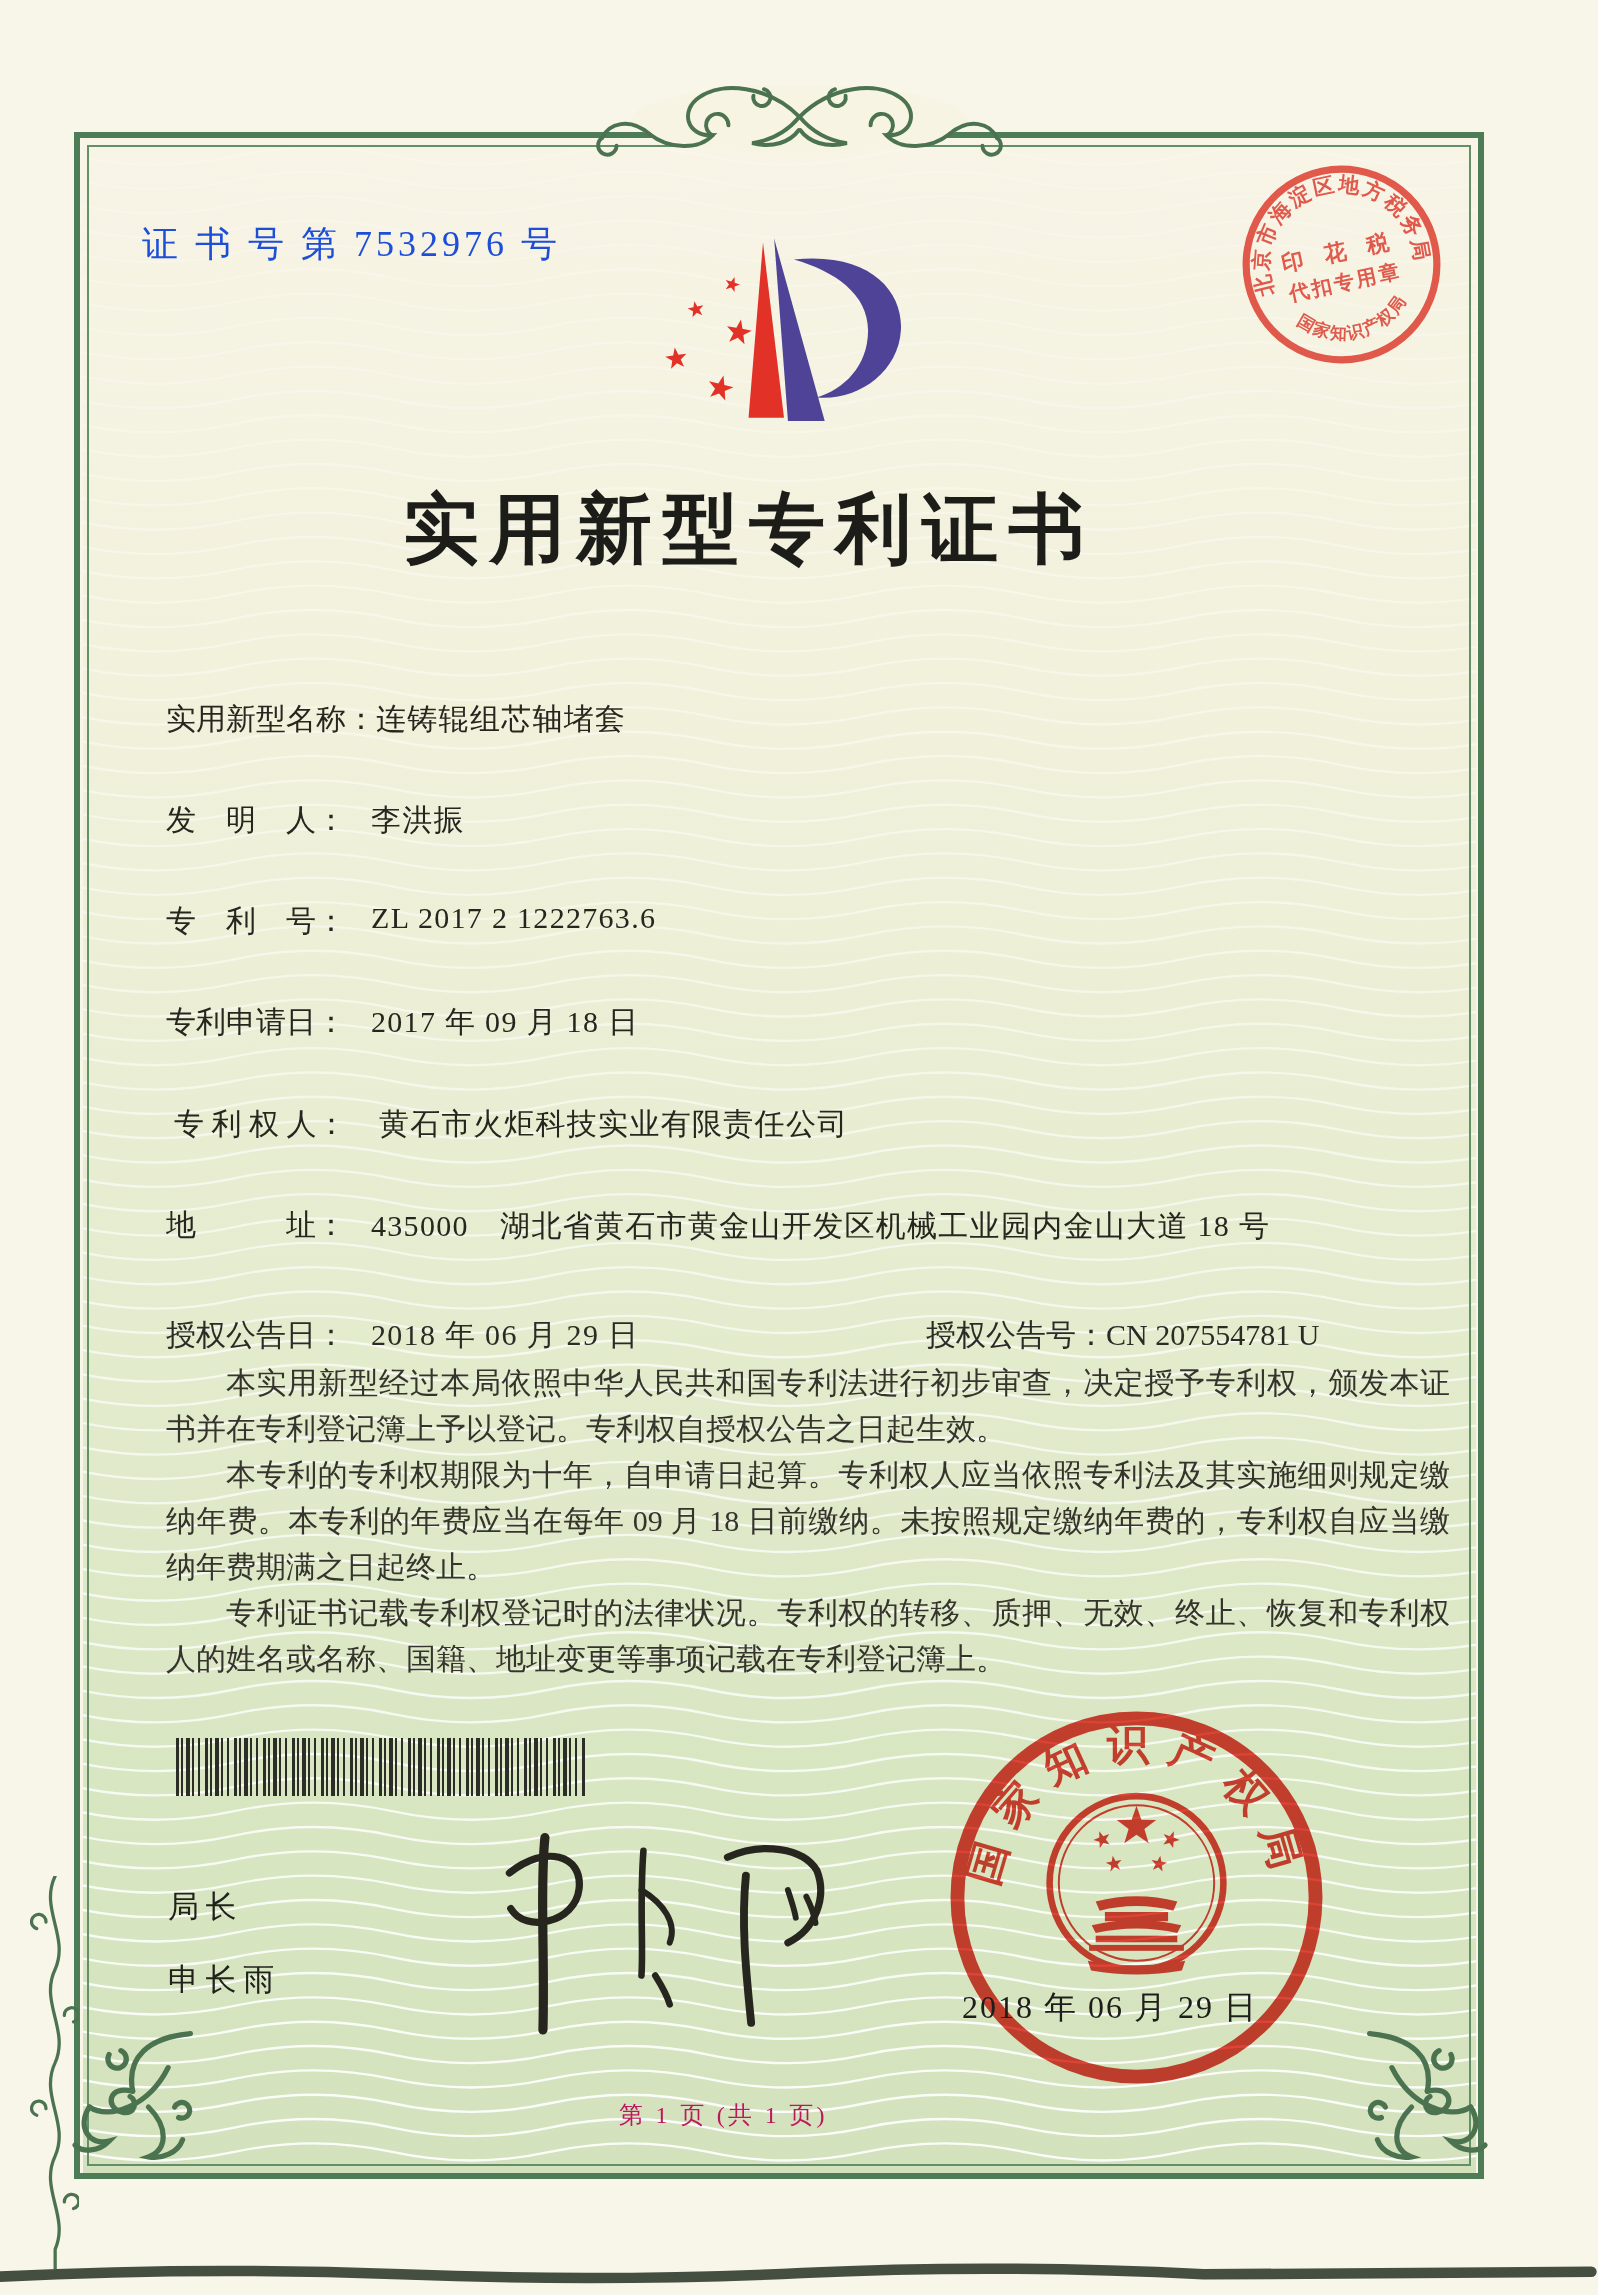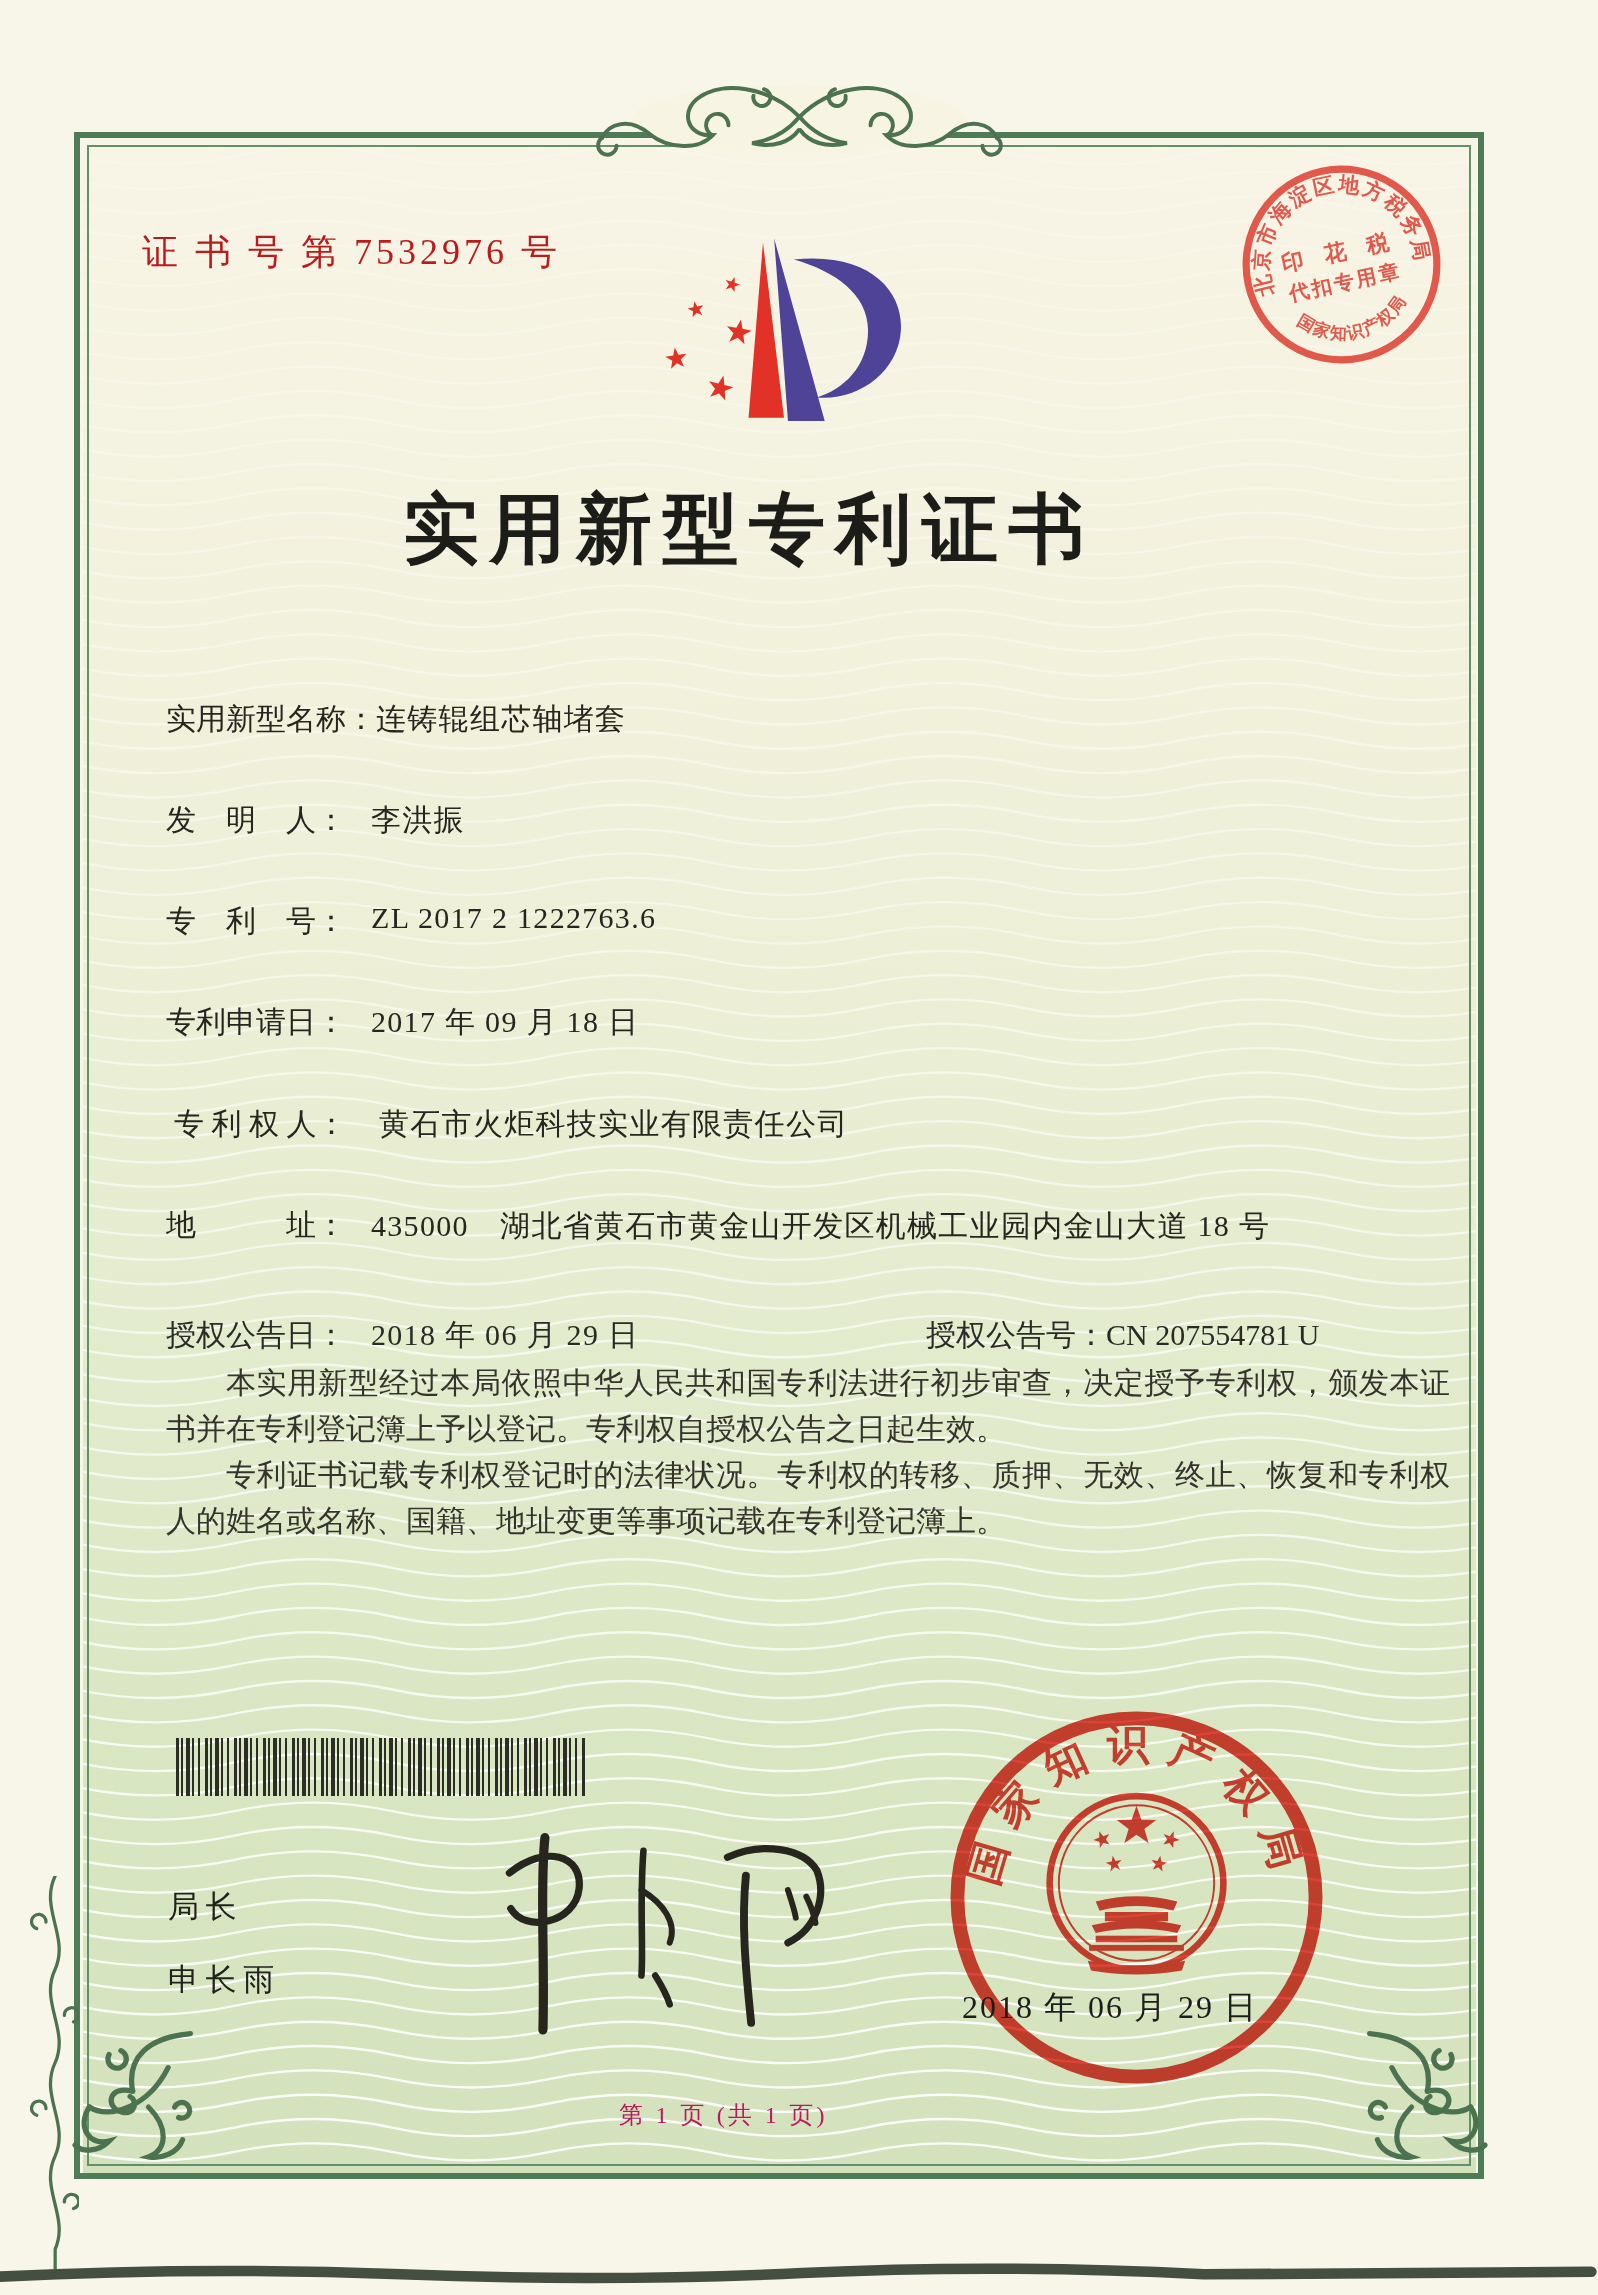--- a/index.html
+++ b/index.html
@@ -16,22 +16,22 @@
     position:absolute;left:74px;top:132px;width:1410px;height:2047px;
     border:6px solid #4e7c56; box-sizing:border-box;
   }
   .frame-inner{
     position:absolute;left:6.6px;top:6.6px;right:6.6px;bottom:6.6px;
     border:2px solid #639068;
   }
   .ornament{position:absolute;}
 
   .cert-no{
-    position:absolute;left:142px;top:228px;
-    font-size:36px;letter-spacing:4px;color:#b91c1c;white-space:nowrap;
+    position:absolute;left:142px;top:220px;
+    font-size:36px;letter-spacing:4px;color:#1d4ed8;white-space:nowrap;
   }
   .title{
     position:absolute;left:403px;top:479px;
     font-size:76px;font-weight:bold;letter-spacing:10.5px;color:#1c1c18;white-space:nowrap;
   }
   .fields{position:absolute;left:0;top:0;width:1598px;}
   .field-row{position:absolute;left:166px;font-size:30px;color:#26261f;}
   .field-label{display:inline-block;min-width:205px;vertical-align:top;white-space:pre;}
   .field-value{display:inline-block;vertical-align:top;letter-spacing:1.3px;}
   .field-value.wrap{width:1030px;line-height:42px;}
@@ -292,20 +292,21 @@
         <span class="field-label">授权公告日：</span><span class="field-value">2018 年 06 月 29 日</span>
       </div>
       <div class="grant-no" style="font-size:30px;">
         <span>授权公告号：</span><span>CN 207554781 U</span>
       </div>
     </div>
   </div>
 
   <div class="body-text">
     <p>本实用新型经过本局依照中华人民共和国专利法进行初步审查，决定授予专利权，颁发本证书并在专利登记簿上予以登记。专利权自授权公告之日起生效。</p>
+    <p>本专利的专利权期限为十年，自申请日起算。专利权人应当依照专利法及其实施细则规定缴纳年费。本专利的年费应当在每年 09 月 18 日前缴纳。未按照规定缴纳年费的，专利权自应当缴纳年费期满之日起终止。</p>
     <p>专利证书记载专利权登记时的法律状况。专利权的转移、质押、无效、终止、恢复和专利权人的姓名或名称、国籍、地址变更等事项记载在专利登记簿上。</p>
   </div>
 
   <div class="barcode"></div>
 
   <div class="director-label">局长</div>
   <div class="director-name">申长雨</div>
 
   <svg class="signature" width="408" height="243" viewBox="0 0 620 370">
     <g stroke="#26261f" fill="none" stroke-linecap="round" stroke-linejoin="round">

